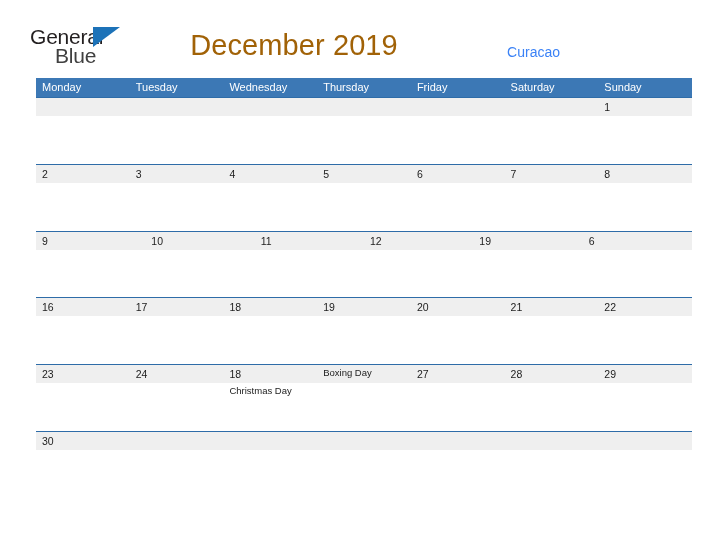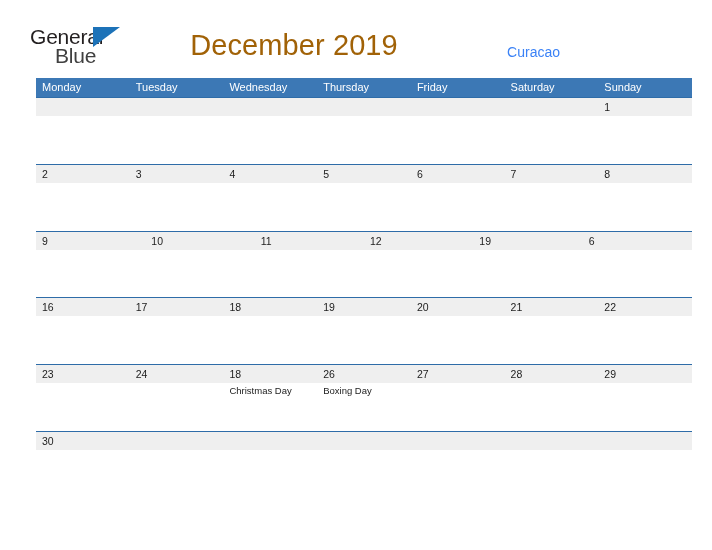--- a/index.html
+++ b/index.html
@@ -301,21 +301,20 @@
         </div>
       <div class="day">
           <span class="day-num">24</span>
           <span class="day-event"></span>
         </div>
       <div class="day">
           <span class="day-num">18</span>
           <span class="day-event">Christmas Day</span>
         </div>
       <div class="day">
-          <span class="day-num">26</span>
           <span class="day-event">Boxing Day</span>
         </div>
       <div class="day">
           <span class="day-num">27</span>
           <span class="day-event"></span>
         </div>
       <div class="day">
           <span class="day-num">28</span>
           <span class="day-event"></span>
         </div>

